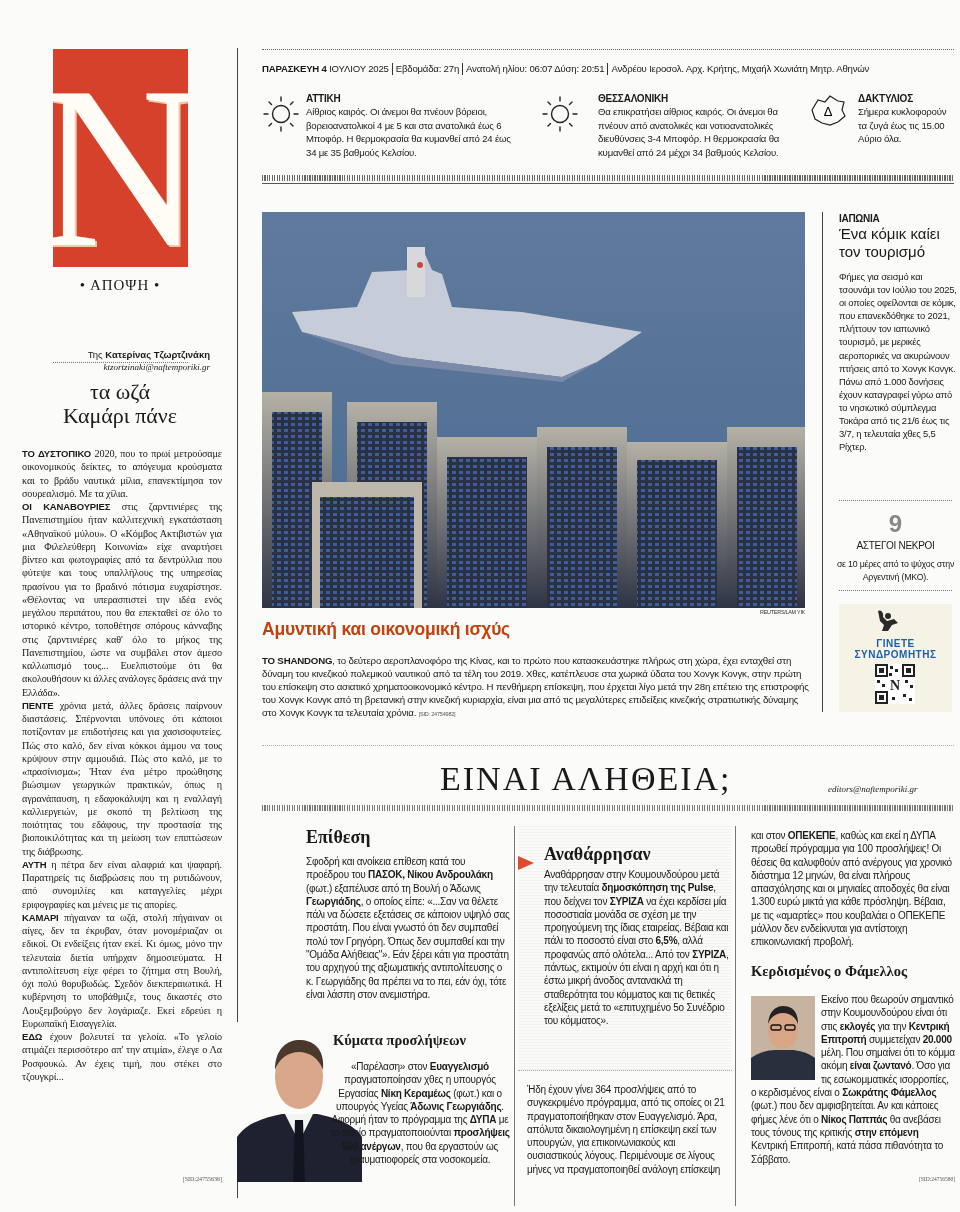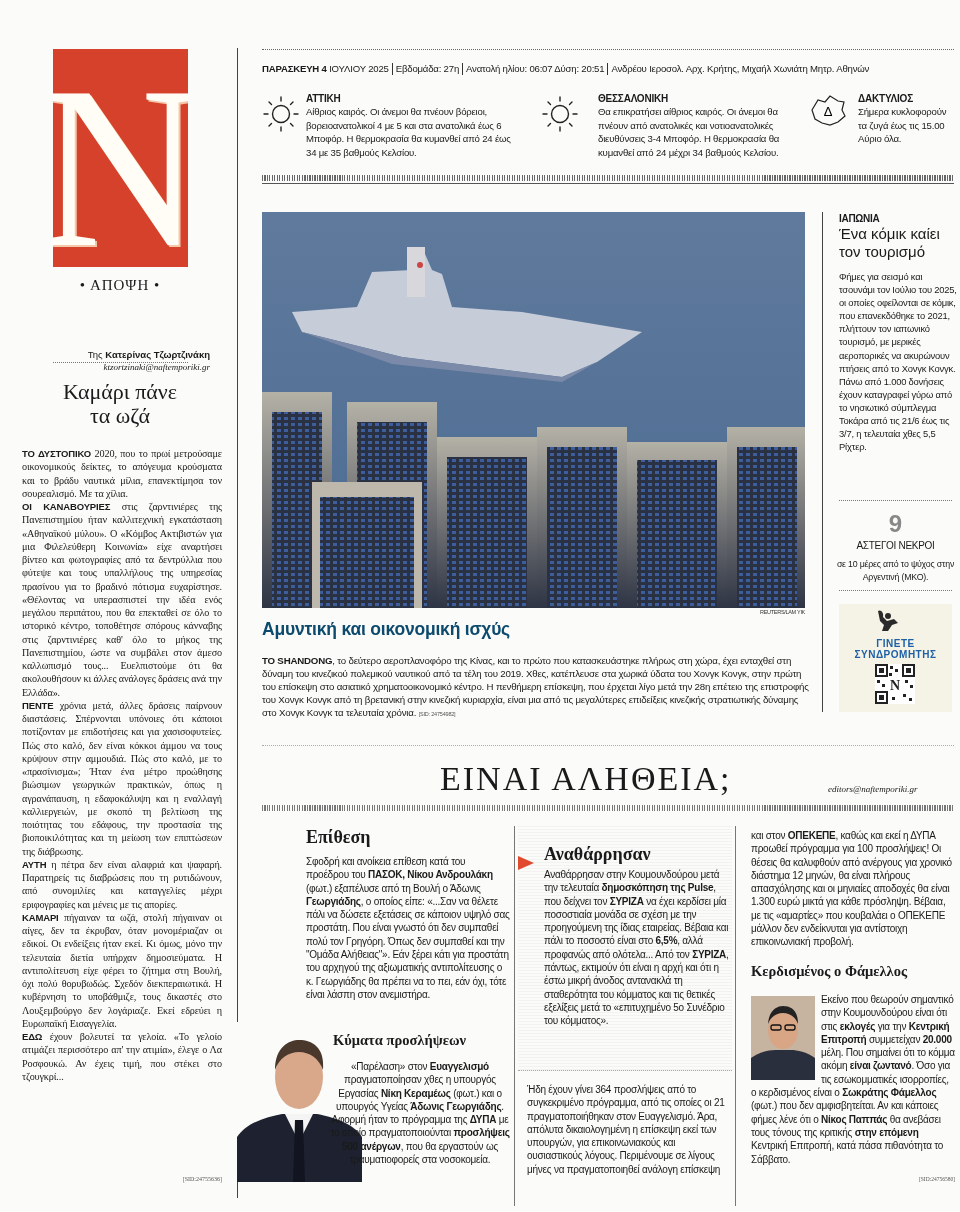--- a/index.html
+++ b/index.html
@@ -42,21 +42,21 @@
   #ring-icon { left: 808px; top: 94px; width: 40px; height: 34px; }
 
   #hatch-rule { left: 262px; top: 175px; width: 692px; height: 6px;
     background: repeating-linear-gradient(90deg, #666 0 1px, transparent 1px 2.5px); }
   #hatch-rule2 { left: 262px; top: 183px; width: 692px; border-top: 1px solid #555; }
 
   
   #photo { left: 262px; top: 212px; width: 543px; height: 396px; overflow: hidden; background: #5b7494; }
   #photo svg { width: 100%; height: 100%; display: block; }
   #photo-credit { left: 700px; top: 609px; width: 105px; text-align: right; font-size: 5.5px; color: #333; }
-  #photo-title { left: 262px; top: 619px; font-size: 17.5px; font-weight: bold; color: #0c4a6e; letter-spacing: -0.2px; }
+  #photo-title { left: 262px; top: 619px; font-size: 17.5px; font-weight: bold; color: #c2410c; letter-spacing: -0.2px; }
   #photo-caption { left: 262px; top: 654px; width: 548px; font-size: 9.7px; line-height: 13.1px; letter-spacing: -0.2px; }
   #photo-caption b { font-weight: bold; }
   #photo-caption .sid { font-size: 5.5px; color: #555; }
 
   
   #side-divider { left: 822px; top: 212px; height: 500px; border-left: 1.5px solid #444; }
   #japan-kicker { left: 839px; top: 213px; font-size: 10px; font-weight: bold; }
   #japan-title { left: 839px; top: 225px; width: 120px; font-size: 15px; line-height: 17.5px; }
   #japan-body { left: 839px; top: 270px; width: 118px; font-size: 9.4px; line-height: 13.1px; letter-spacing: -0.2px; }
   #japan-rule { left: 839px; top: 500px; width: 113px; border-top: 1px dotted #777; }
@@ -108,22 +108,22 @@
 </div>
 <div id="section-label" class="abs serif">• ΑΠΟΨΗ •</div>
 
 <div id="byline" class="abs">
   <div class="name"><span>Της</span> <b>Κατερίνας Τζωρτζινάκη</b></div>
   <div class="email">ktzortzinaki@naftemporiki.gr</div>
 </div>
 <div id="byline-rule" class="abs"></div>
 
 <div id="opinion-title" class="abs serif">
+  <div>τα ωζά</div>
   <div>Καμάρι πάνε</div>
-  <div>τα ωζά</div>
 </div>
 
 <div id="opinion-body" class="abs serif">
   <p><b>ΤΟ ΔΥΣΤΟΠΙΚΟ</b><span> 2020, που το πρωί μετρούσαμε οικονομικούς δείκτες, το απόγευμα κρούσματα και το βράδυ ναυτικά μίλια, επανεκτίμησα τον σουρεαλισμό. Με τα χίλια.</span></p>
   <p><b>ΟΙ ΚΑΝΑΒΟΥΡΙΕΣ</b><span> στις ζαρντινιέρες της Πανεπιστημίου ήταν καλλιτεχνική εγκατάσταση «Αθηναϊκού μύλου». Ο «Κόμβος Ακτιβιστών για μια Φιλελεύθερη Κοινωνία» είχε αναρτήσει βίντεο και φωτογραφίες από τα δεντρύλλια που φύτεψε και τους υπαλλήλους της υπηρεσίας πρασίνου για το βραδινό πότισμα ευχαρίστησε. «Θέλοντας να υπερασπιστεί την ιδέα ενός μεγάλου περιπάτου, που θα επεκταθεί σε όλο το ιστορικό κέντρο, τοποθέτησε σπόρους κάνναβης στις ζαρντινιέρες καθ' όλο το μήκος της Πανεπιστημίου, ώστε να συμβάλει στον άμεσο καλλωπισμό τους... Ευελπιστούμε ότι θα ακολουθήσουν κι άλλες ανάλογες δράσεις ανά την Ελλάδα».</span></p>
   <p><b>ΠΕΝΤΕ</b><span> χρόνια μετά, άλλες δράσεις παίρνουν διαστάσεις. Σπέρνονται υπόνοιες ότι κάποιοι ποτίζονταν με επιδοτήσεις και για χασισοφυτείες. Πώς στο καλό, δεν είναι κόκκοι άμμου να τους κρύψουν στην αμμουδιά. Πώς στο καλό, με το «πρασίνισμα»; Ήταν ένα μέτρο προώθησης βιώσιμων γεωργικών πρακτικών, όπως η αγρανάπαυση, η εδαφοκάλυψη και η εναλλαγή καλλιεργειών, με σκοπό τη βελτίωση της ποιότητας του εδάφους, την προστασία της βιοποικιλότητας και τη μείωση των επιπτώσεων της διάβρωσης.</span></p>
   <p><b>ΑΥΤΗ</b><span> η πέτρα δεν είναι αλαφριά και ψαφαρή. Παρατηρείς τις διαβρώσεις που τη ρυτιδώνουν, από συνομιλίες και καταγγελίες μέχρι εριφογραφίες και μένεις με τις απορίες.</span></p>
   <p><b>ΚΑΜΑΡΙ</b><span> πήγαιναν τα ωζά, στολή πήγαιναν οι αίγες, δεν τα έκρυβαν, όταν μονομέριαζαν οι εδικοί. Οι ενδείξεις ήταν εκεί. Κι όμως, μόνο την τελευταία διετία υπήρχαν δημοσιεύματα. Η αντιπολίτευση είχε φέρει το ζήτημα στη Βουλή, όχι πολύ θορυβωδώς. Σχεδόν διεκπεραιωτικά. Η κυβέρνηση το υποβάθμιζε, τους δικαστές στο Λουξεμβούργο δεν λογάριαζε. Εκεί εδρεύει η Ευρωπαϊκή Εισαγγελία.</span></p>
   <p><b>ΕΔΩ</b><span> έχουν βολευτεί τα γελοία. «Το γελοίο ατιμάζει περισσότερο απ' την ατιμία», έλεγε ο Λα Ροσφουκώ. Αν έχεις τιμή, που στέκει στο τζουγκρί...</span></p>
 </div>

